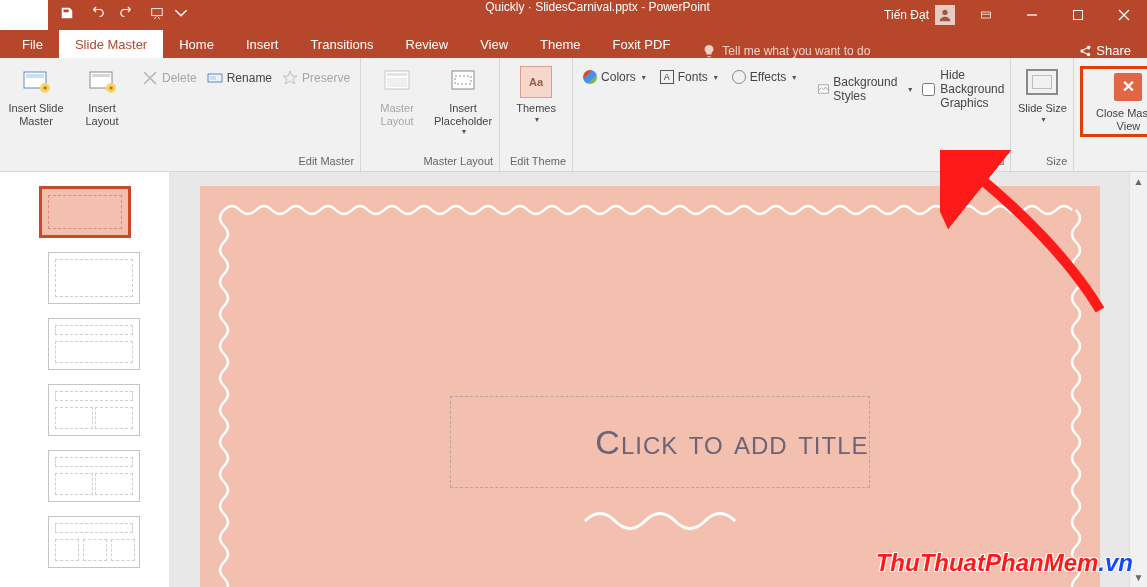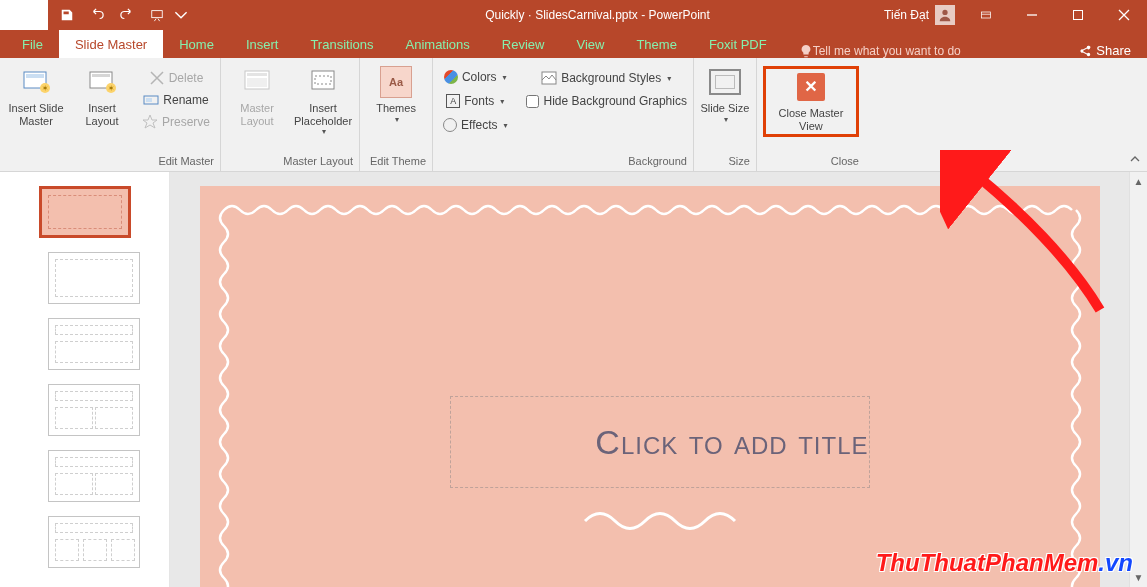--- a/index.html
+++ b/index.html
@@ -1,48 +1,48 @@
 <!DOCTYPE html>
 <html><head>
 <meta charset="utf-8">
 <style>
   * { box-sizing: border-box; margin: 0; padding: 0; font-family: "Segoe UI", Tahoma, sans-serif; }
   body { width: 1147px; height: 587px; background: #fff; overflow: hidden; position: relative; }
 
   
-  .titlebar { height: 30px; background: #b7472a; display: flex; align-items: center; color: #fff; font-size: 12px; position: relative; margin-left: 48px; }
+  .titlebar { height: 30px; background: #b7472a; display: flex; align-items: flex-start; color: #fff; font-size: 12px; position: relative; margin-left: 48px; }
   .qat { display: flex; align-items: center; gap: 4px; padding-left: 6px; }
   .qat .qbtn { width: 26px; height: 26px; display: flex; align-items: center; justify-content: center; color: #fff; }
   .qat .qbtn svg { width: 14px; height: 14px; }
   .title-center { position: absolute; left: 50%; transform: translateX(-50%); color: #fff; font-size: 12px; white-space: nowrap; }
   .title-right { margin-left: auto; display: flex; align-items: center; }
   .user-area { display:flex; align-items:center; gap:6px; padding-right:8px; }
   .user-avatar { width:20px; height:20px; background:#e8cbc3; display:flex; align-items:center; justify-content:center; }
   .user-avatar svg { width:14px; height:14px; fill:#9e5747; }
   .winbtn { width:46px; height:30px; display:flex; align-items:center; justify-content:center; color:#fff; }
   .winbtn svg { width:12px; height:12px; }
 
   
   .tabsrow { height: 28px; background: #b7472a; display:flex; align-items:flex-end; color:#fff; font-size:13px; padding:0 6px; position:relative; }
-  .tab { padding: 7px 16px; height:28px; display:flex; align-items:center; color:#86efac; }
+  .tab { padding: 7px 16px; height:28px; display:flex; align-items:center; color:#ffffff; }
   .tab.active { background:#fff; color:#b7472a; }
-  .tellme { margin-left:16px; color:#f5d0c7; font-size:12px; display:flex; align-items:center; gap:0; }
+  .tellme { margin-left:16px; color:#f5d0c7; font-size:12px; display:flex; align-items:center; gap:6px; }
   .lightbulb { width:14px; height:14px; }
   .share { margin-left:auto; display:flex; align-items:center; gap:4px; padding-right:10px; color:#fff; font-size:13px; }
 
   
   .ribbon { height: 114px; background:#f1f1f1; border-bottom:1px solid #d6d6d6; display:flex; }
   .group { border-right:1px solid #d6d6d6; display:flex; flex-direction:column; justify-content:space-between; padding:4px 6px 0 6px; }
   .group-label { text-align:right; font-size:11px; color:#666; padding-bottom:4px; }
   .group-body { flex:1; display:flex; align-items:flex-start; gap:6px; padding-top:4px; }
   .bigbtn { display:flex; flex-direction:column; align-items:center; width:60px; font-size:11px; color:#444; text-align:center; line-height:1.15; }
   .bigbtn.disabled { color:#a7a7a7; }
   .bigbtn .bigicon { width:32px; height:32px; margin-bottom:4px; display:flex; align-items:center; justify-content:center; }
   .bigicon svg { width:32px; height:32px; }
-  .small-stack { display:flex; flex-direction:column; gap:2px; padding-top:2px;align-items:center; }
+  .small-stack { display:flex; gap:2px; padding-top:2px; }
   .smallbtn { display:flex; align-items:center; gap:4px; font-size:12px; color:#444; padding:2px 4px; }
   .smallbtn.disabled { color:#a7a7a7; }
   .smallbtn svg, .smallbtn .sicon { width:16px; height:16px; }
   .check { display:flex; align-items:center; gap:5px; font-size:12px; color:#444; }
   .check input { width:13px; height:13px; }
   .drop-caret { font-size:8px; color:#555; margin-left:2px; }
 
   .close-highlight { border:3px solid #e04006; padding:2px 6px; }
 
   .ribbon-collapse { width:24px; display:flex; align-items:flex-end; justify-content:center; padding-bottom:6px; color:#777; font-size:12px; margin-left:auto;}
@@ -152,21 +152,20 @@
     </div>
   </div>
 </div>
 
 <div class="tabsrow">
   <div class="tab">File</div>
   <div class="tab active">Slide Master</div>
   <div class="tab">Home</div>
   <div class="tab">Insert</div>
   <div class="tab">Transitions</div>
-  <div class="tab">Animations</div>
   <div class="tab">Review</div>
   <div class="tab">View</div>
   <div class="tab">Theme</div>
   <div class="tab">Foxit PDF</div>
   <div class="tellme">
     <svg class="lightbulb" viewBox="0 0 16 16">
         <path fill="currentColor" d="M8 1a5 5 0 0 0-3 9v2h6v-2a5 5 0 0 0-3-9zM6 14h4v1H6z"></path>
       </svg>
     <span>Tell me what you want to do</span>
   </div>

